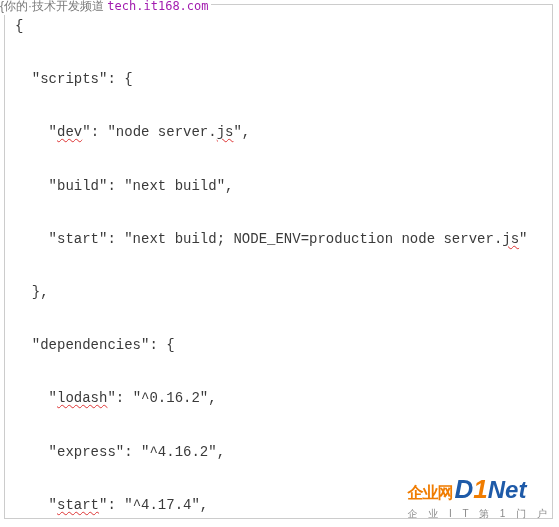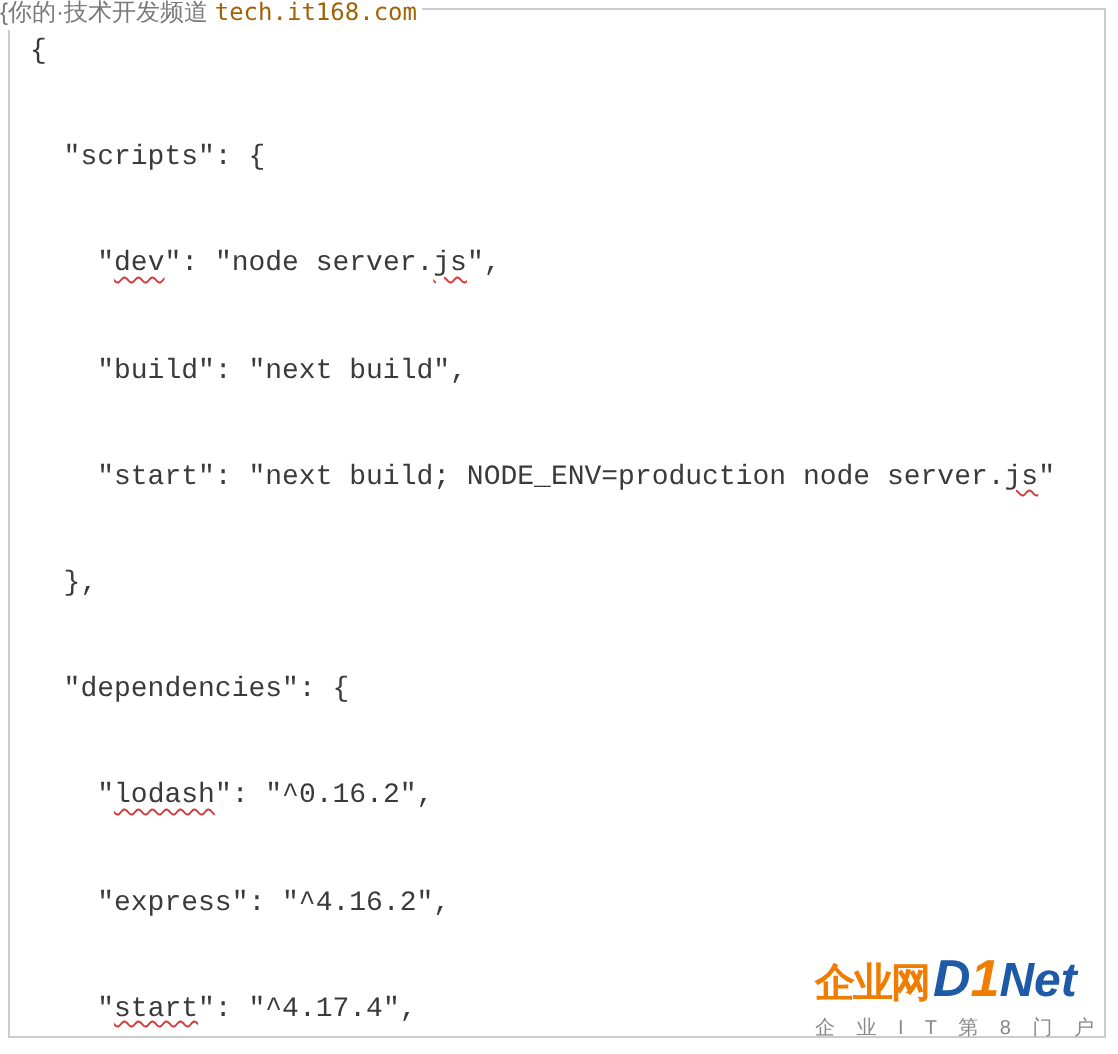--- a/index.html
+++ b/index.html
@@ -27,21 +27,21 @@
     top:-2px;
     left:-2px;
     font-family:"Microsoft YaHei","SimSun",sans-serif;
     font-size:12px;
     color:#7a7a7a;
     background:#fff;
     padding:0 2px;
     z-index:2;
   }
   .header .zh{letter-spacing:0}
-  .header .url{font-family:Consolas,monospace;color:#a16207}
+  .header .url{font-family:Consolas,monospace;color:#a21caf}
   .code{
     padding:2px 10px 8px 10px;
     line-height:1.9;
     white-space:pre;
     font-size:14px;
     color:#3a3a3a;
   }
   .sq{
     text-decoration:underline;
     text-decoration-style:wavy;
@@ -61,21 +61,21 @@
   }
   .wm-logo{
     display:flex;
     align-items:baseline;
     font-family:Arial,Helvetica,sans-serif;
     font-weight:bold;
   }
   .wm-logo .qyw{
     color:#f07c00;
     font-family:"Microsoft YaHei","SimHei",sans-serif;
-    font-size:20px;
+    font-size:16px;
     font-weight:800;
     letter-spacing:-1px;
   }
   .wm-logo .d{
     color:#1e5aa8;
     font-size:26px;
     font-style:italic;
     font-weight:900;
     margin-left:2px;
   }
@@ -142,15 +142,15 @@
 </div>
 
 <div class="wm">
   <div>
     <div class="wm-logo">
       <span class="qyw">企业网</span>
       <span class="d">D</span>
         <span class="one">1</span>
         <span class="net">Net</span>
     </div>
-    <div class="wm-sub">企 业 I T 第 8 门 户</div>
+    <div class="wm-sub">企 业 I T 第 1 门 户</div>
   </div>
 </div>
 
 </body></html>

